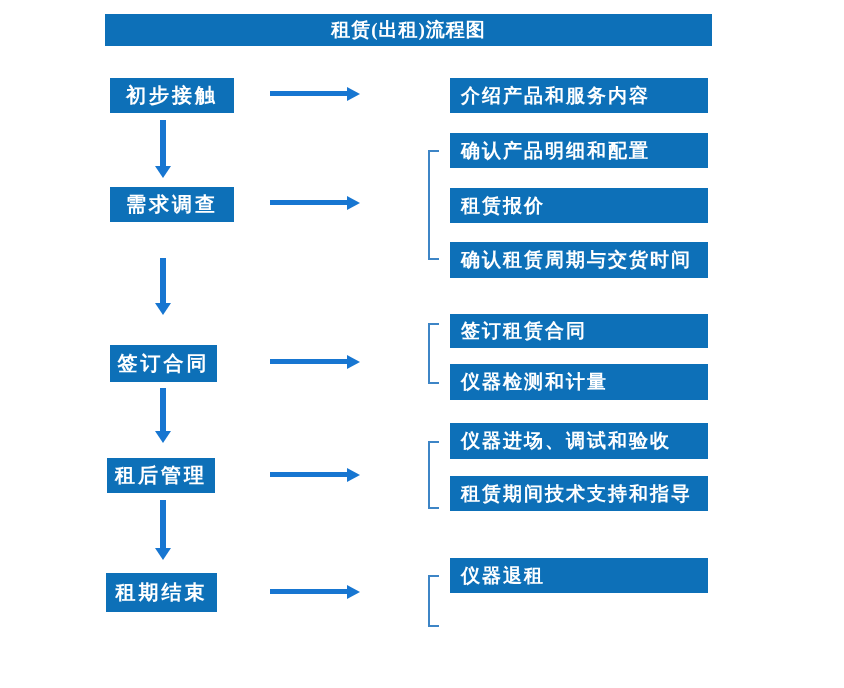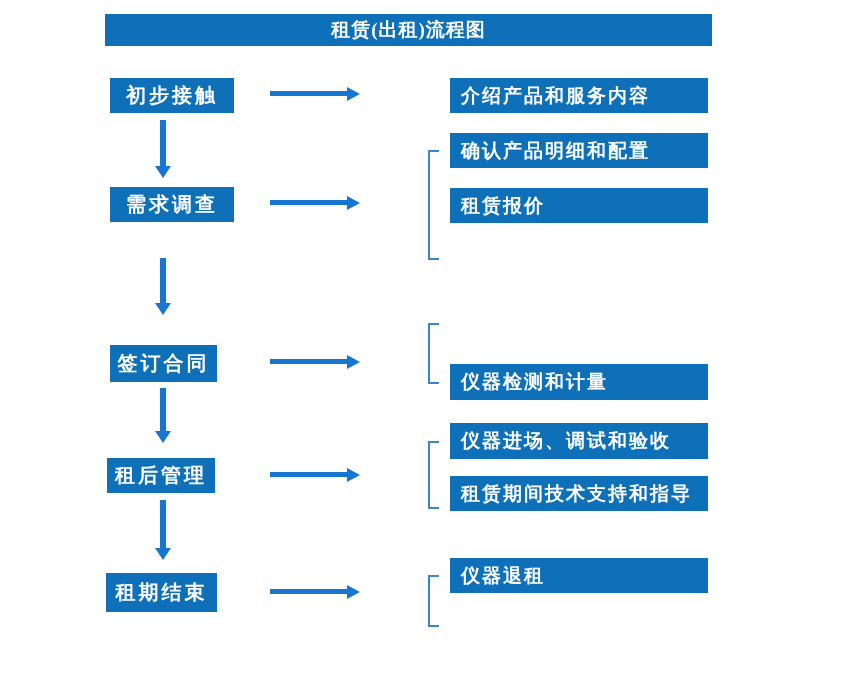--- a/index.html
+++ b/index.html
@@ -138,21 +138,23 @@
 
   <div class="bracket" style="top:150px;height:110px"></div>
   <div class="bracket" style="top:323px;height:61px"></div>
   <div class="bracket" style="top:441px;height:68px"></div>
   <div class="bracket" style="top:575px;height:52px"></div>
 
   <div class="detail-box" style="top:78px">介绍产品和服务内容</div>
 
   <div class="detail-box" style="top:133px">确认产品明细和配置</div>
   <div class="detail-box" style="top:188px">租赁报价</div>
+  <div class="detail-box" style="top:242px;height:36px">确认租赁周期与交货时间</div>
 
+  <div class="detail-box" style="top:314px;height:34px">签订租赁合同</div>
   <div class="detail-box" style="top:364px;height:36px">仪器检测和计量</div>
 
   <div class="detail-box" style="top:423px;height:36px">仪器进场、调试和验收</div>
   <div class="detail-box" style="top:476px">租赁期间技术支持和指导</div>
 
   <div class="detail-box" style="top:558px">仪器退租</div>
 
 </div>
 
 </body></html>

